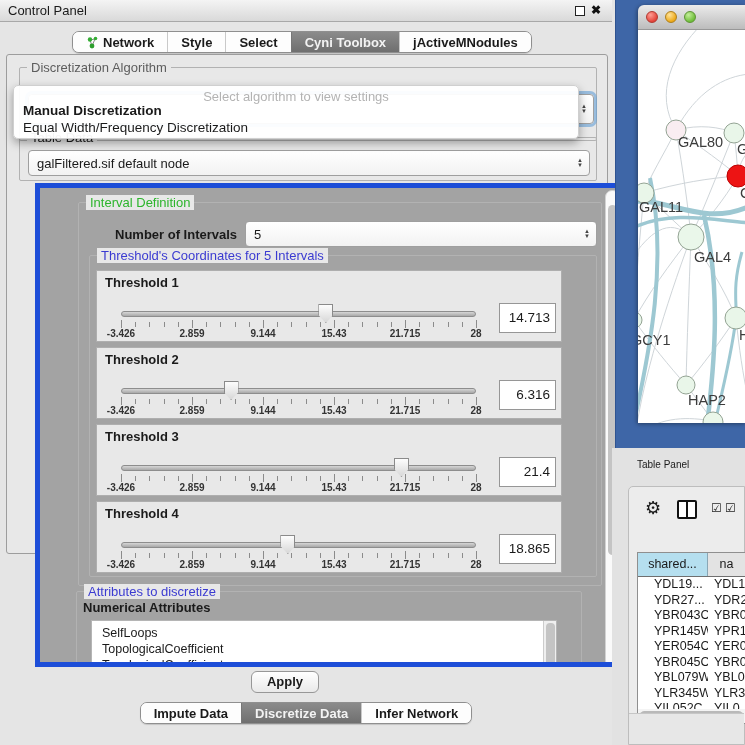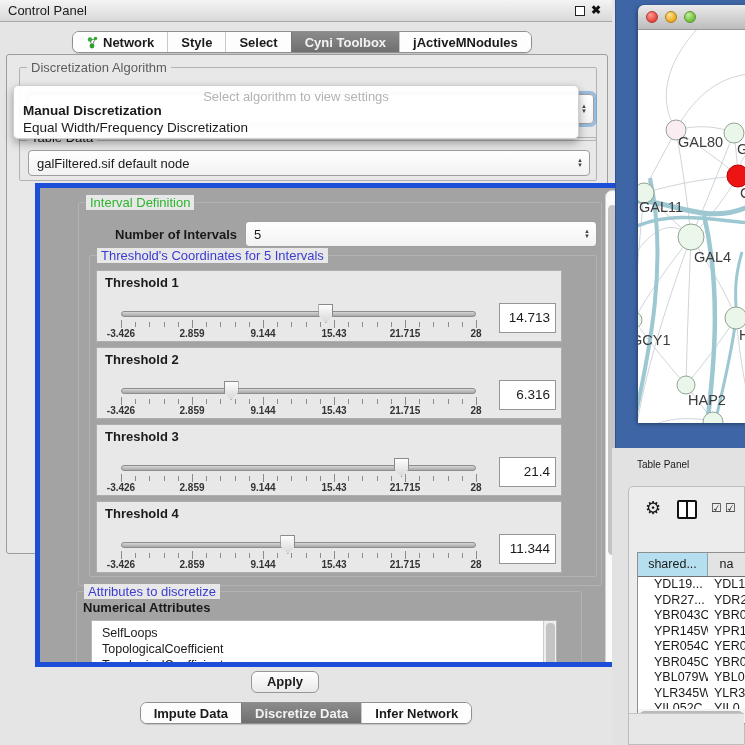--- a/index.html
+++ b/index.html
@@ -353,21 +353,21 @@
                     <div class="tick minor" style="left: 326.6px;"></div>
                     <div class="tick minor" style="left: 340.8px;"></div>
                     <div class="tick major" style="left: 355px;"></div>
                   </div>
                   <span class="tick-label" style="left: 3px;">-3.426</span>
                   <span class="tick-label" style="left: 74px;">2.859</span>
                   <span class="tick-label" style="left: 145px;">9.144</span>
                   <span class="tick-label" style="left: 216px;">15.43</span>
                   <span class="tick-label" style="left: 287px;">21.715</span>
                   <span class="tick-label" style="left: 358px;">28</span>
-                  <div class="val-box">11.344</div>
+                  <div class="val-box">18.865</div>
                 </div>
               </div>
           </div>
         </div>
 
         <div class="group" style="left:36px; top:403px; width:506px; height:80px;">
           <span class="group-title gt-blue">Attributes to discretize</span>
           <span class="bold-label" style="left:6px; top:8px;">Numerical Attributes</span>
           <div class="attr-list">
             <div id="attrHost" style="padding-top: 4px;">

